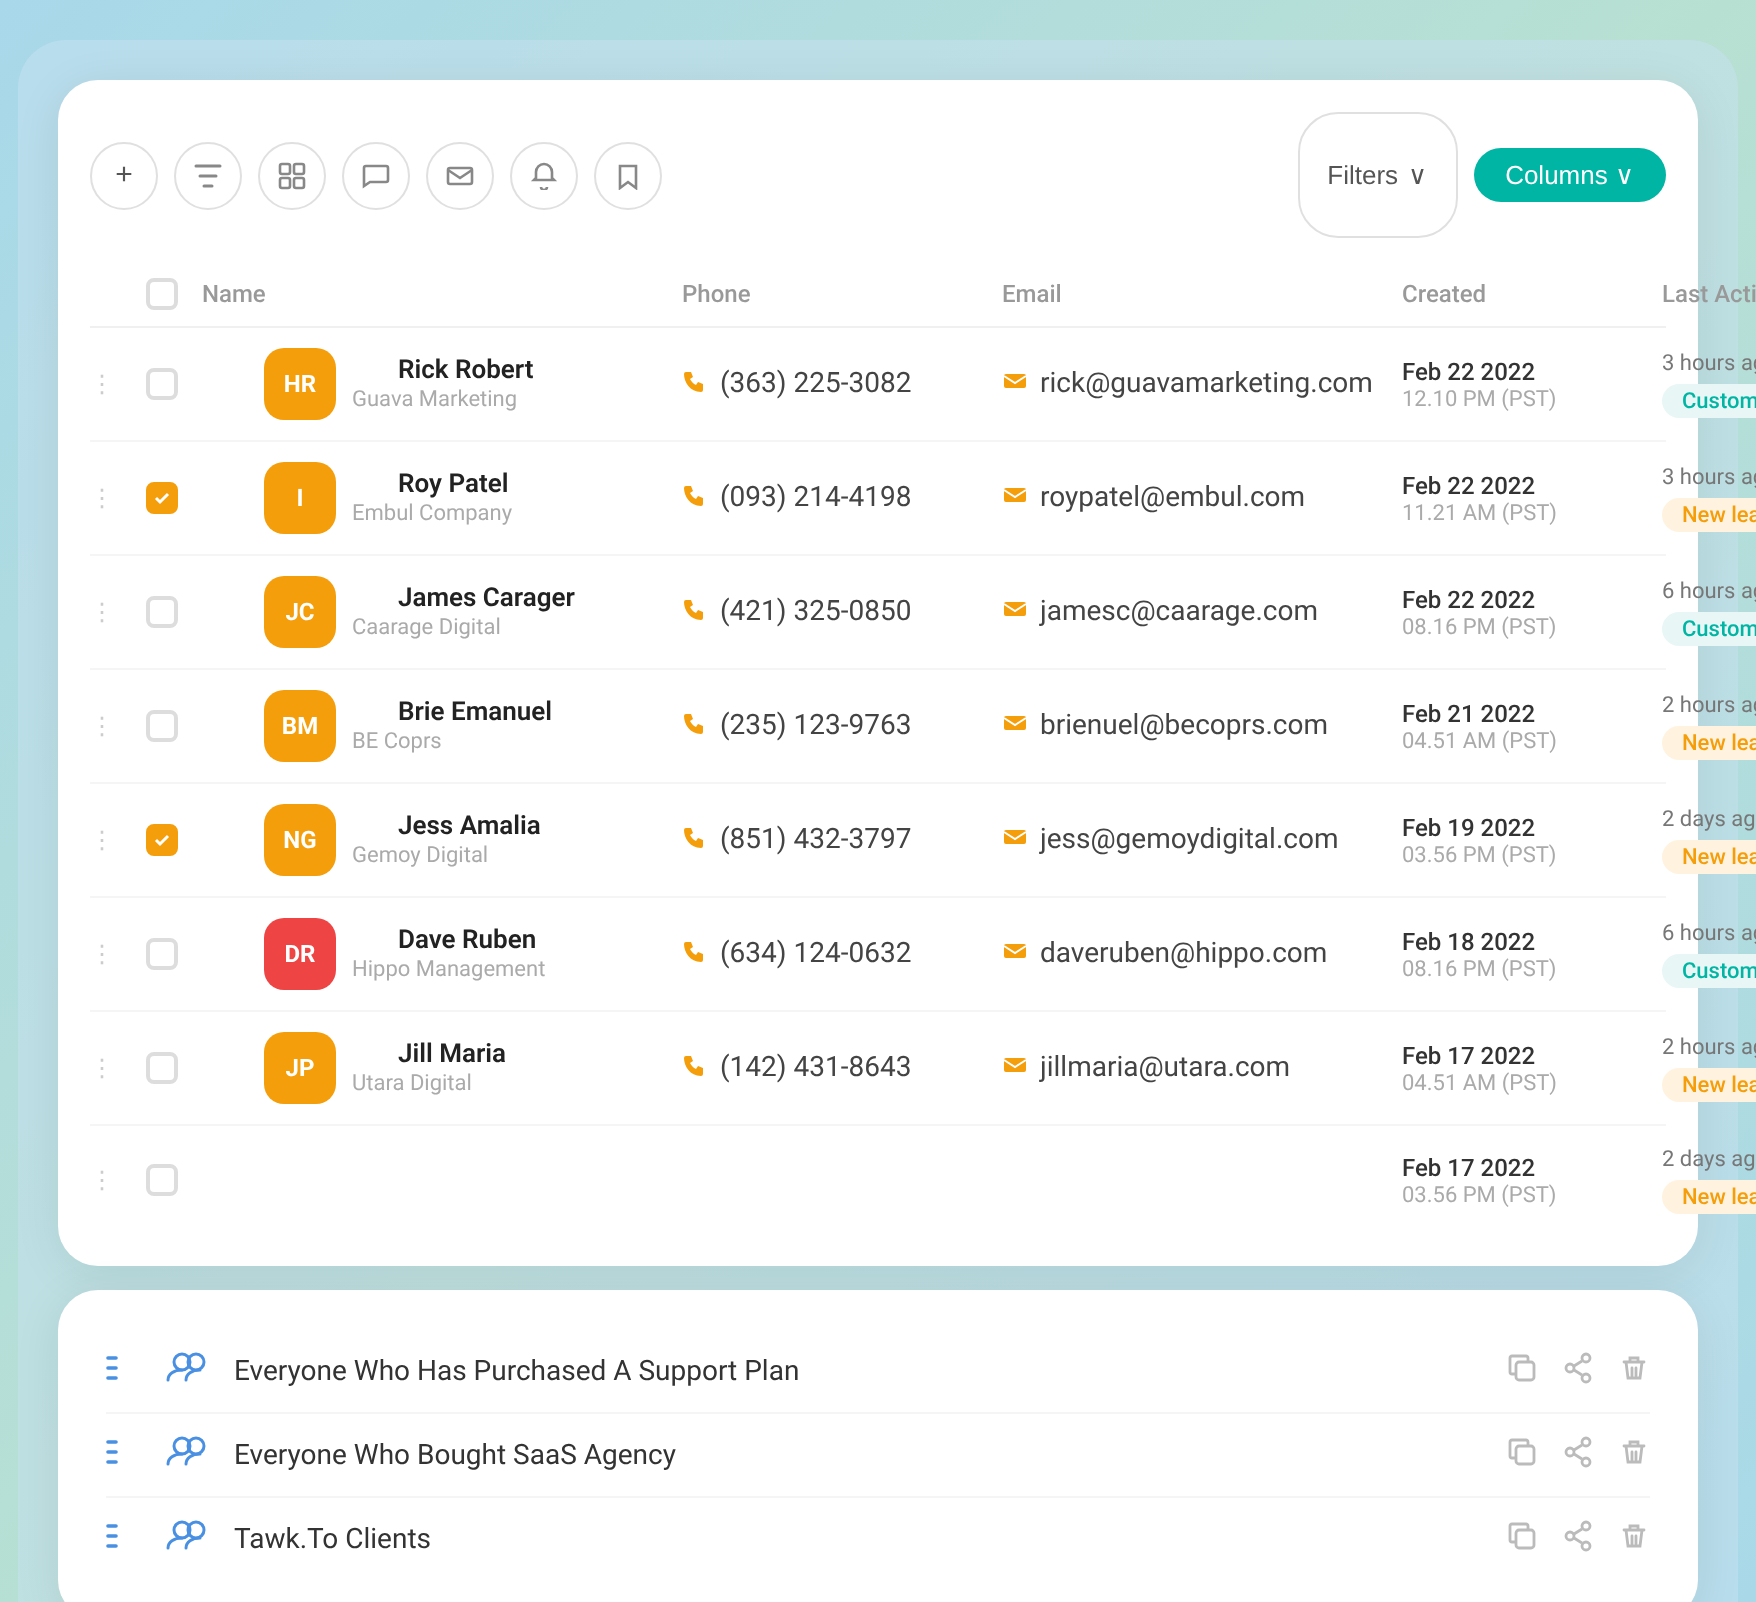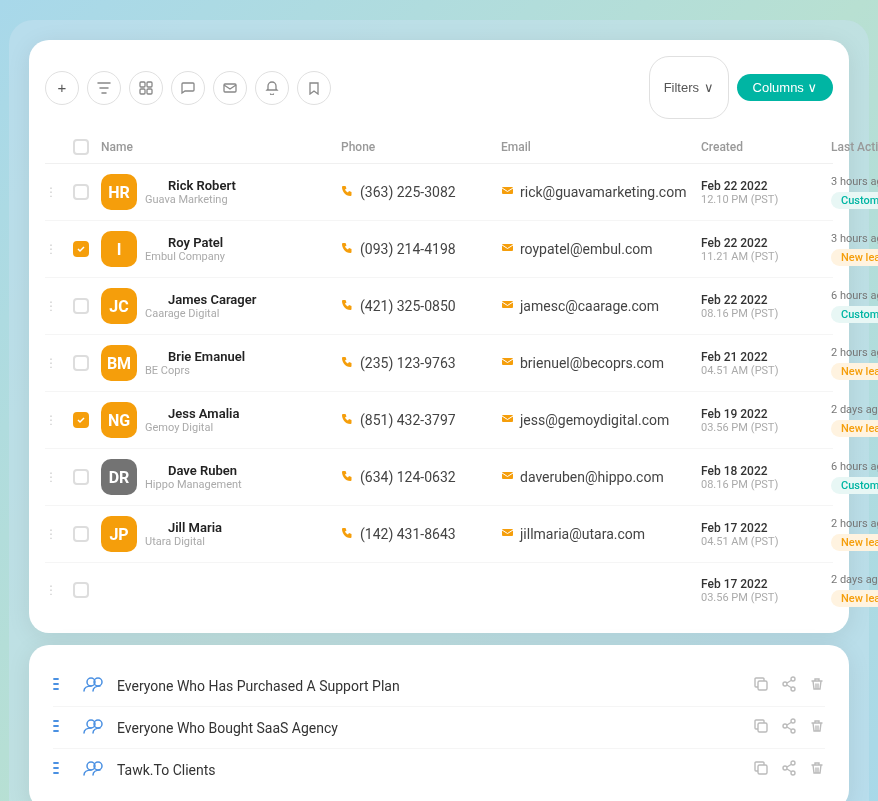--- a/index.html
+++ b/index.html
@@ -103,23 +103,24 @@
       font-size: 13px;
     }
     .table-row:last-child { border-bottom: none; }
     .avatar {
       width: 36px;
       height: 36px;
       border-radius: 10px;
       display: flex;
       align-items: center;
       justify-content: center;
-      font-size: 16px;
+      font-size: 12px;
       font-weight: 700;
       color: #fff;
+      margin-left: 31px;
     }
     .contact-info { margin-left: 8px; }
     .contact-name { font-weight: 600; font-size: 13px; color: #222; padding-left: 23px; }
     .contact-company { font-size: 11px; color: #aaa; }
     .phone-cell, .email-cell {
       display: flex;
       align-items: center;
       gap: 6px;
       font-size: 14px;
       color: #444;
@@ -465,21 +466,21 @@
               <span class="tag tag-newlead">New lead</span>
             </div>
       </div>
     </div>
         <div class="table-row">
       <span class="drag-handle">⋮</span>
       <span>
             <div class="checkbox"></div>
           </span>
       <div class="name-cell">
-        <div class="avatar" style="background:#737373">DR</div>
+        <div class="avatar" style="background:#ef4444">DR</div>
         <div class="contact-info">
           <div class="contact-name">Dave Ruben</div>
           <div class="contact-company">Hippo Management</div>
         </div>
       </div>
       <div class="phone-cell">
         <span class="phone-icon">
           <svg width="13" height="13" viewBox="0 0 13 13" fill="none">
                 <path d="M2 2h2.5l1 2.5-1.5 1c.6 1.3 1.7 2.4 3 3l1-1.5 2.5 1V11a1 1 0 01-1 1C4 12 1 7 1 3a1 1 0 011-1z" fill="#f59e0b"></path>
               </svg>

